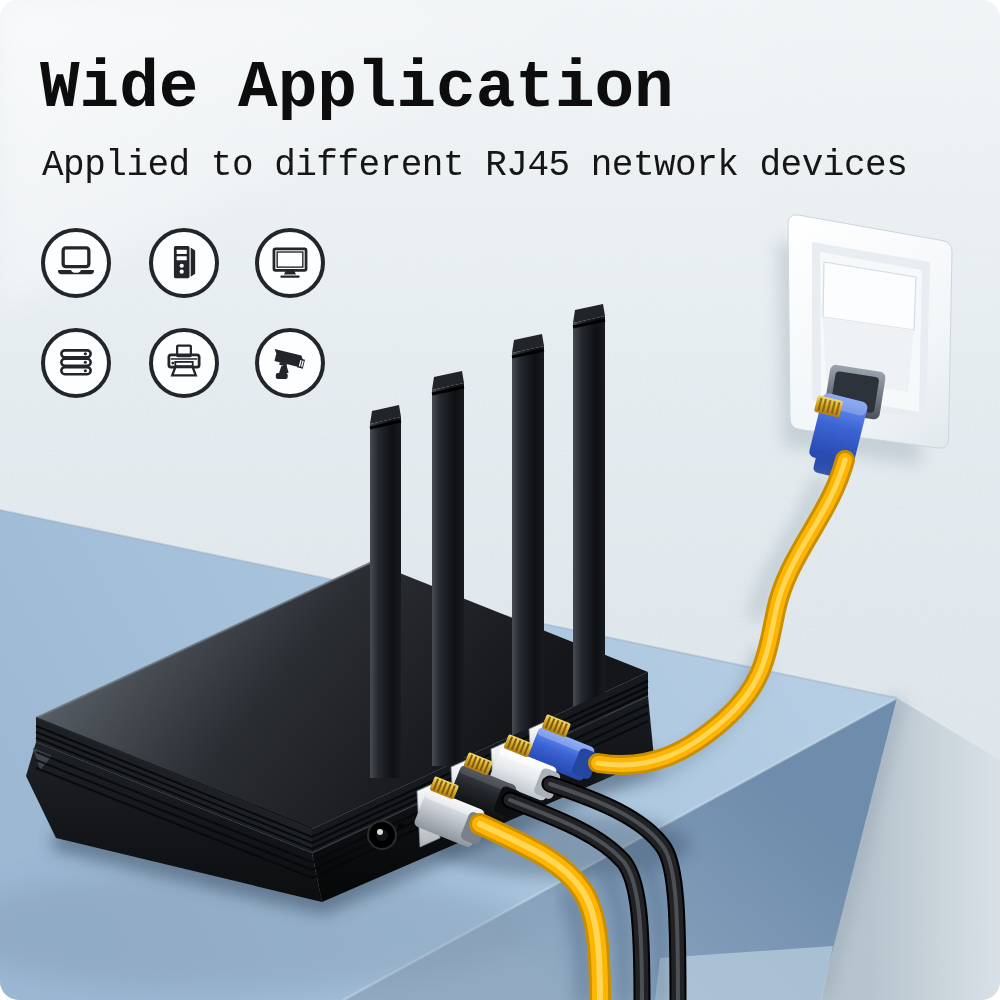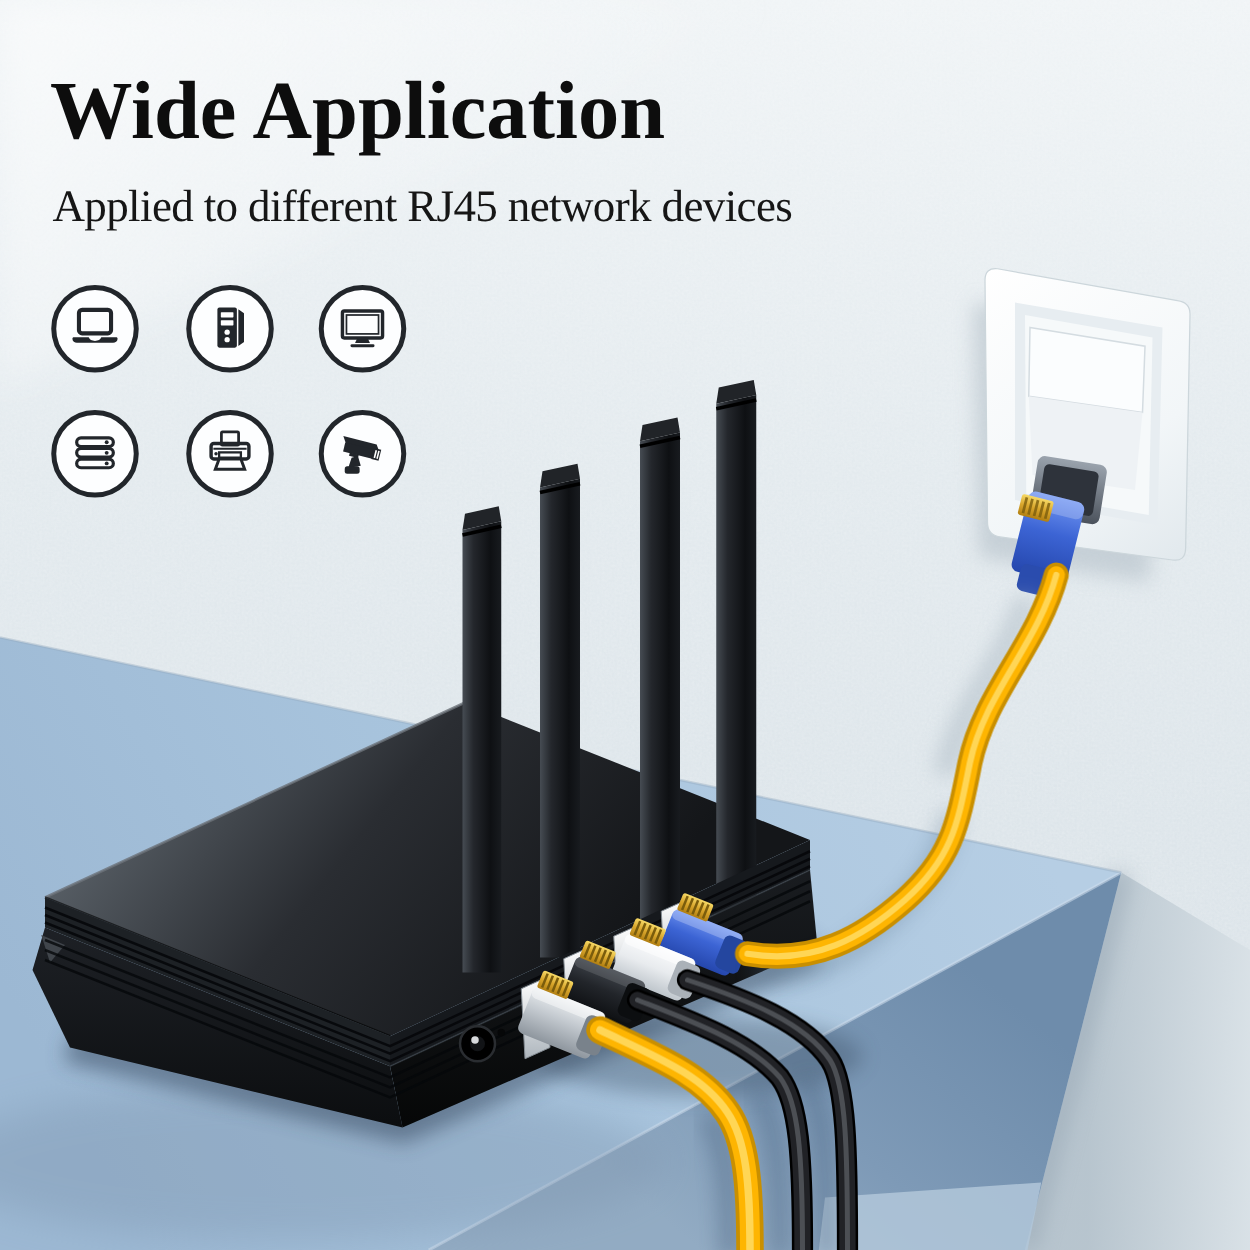--- a/index.html
+++ b/index.html
@@ -1,19 +1,20 @@
 <!DOCTYPE html>
 <html style="--wall: #e3eaee; --wall_highlight: #f4f7f8; --tabletop: #a8c4dd; --table_front: #7e9ab7; --wall_shadow: #b9c6d0; --router_top: #2a2d32; --router_body: #141619; --antenna: #1c1f24; --cable_yellow: #ffb502; --cable_yellow_highlight: #ffd95e; --cable_black: #1d1f23; --connector_gray: #c3c9cf; --connector_black: #22252a; --connector_white: #e8ebee; --connector_blue: #3c64d4; --gold_contacts: #d9a62c; --outlet_white: #f4f7f9; --title_color: #0d0d0d; --subtitle_color: #161616; --icon_stroke: #22262b; --icon_fill: #fdfeff;"><head>
 <meta charset="utf-8">
 <style>
   html,body{margin:0;padding:0;}
   #stage{
     position:relative;width:1000px;height:1000px;overflow:hidden;
     background:var(--wall,#e3eaee);
-    font-family:Liberation Serif, serif;
+    font-family:Liberation Mono, monospace;
+    border-radius:19px;
   }
   #scene{position:absolute;left:0;top:0;width:1000px;height:1000px;display:block;}
   .header{position:absolute;left:40px;top:0;width:920px;pointer-events:none;}
   .header h1{
     position:absolute;left:0;top:56px;margin:0;white-space:nowrap;
     font-size:66px;font-weight:bold;letter-spacing:0;
     color:var(--title_color,#0d0d0d);line-height:1;
   }
   .header p{
     position:absolute;left:2px;top:146px;margin:0;white-space:nowrap;

